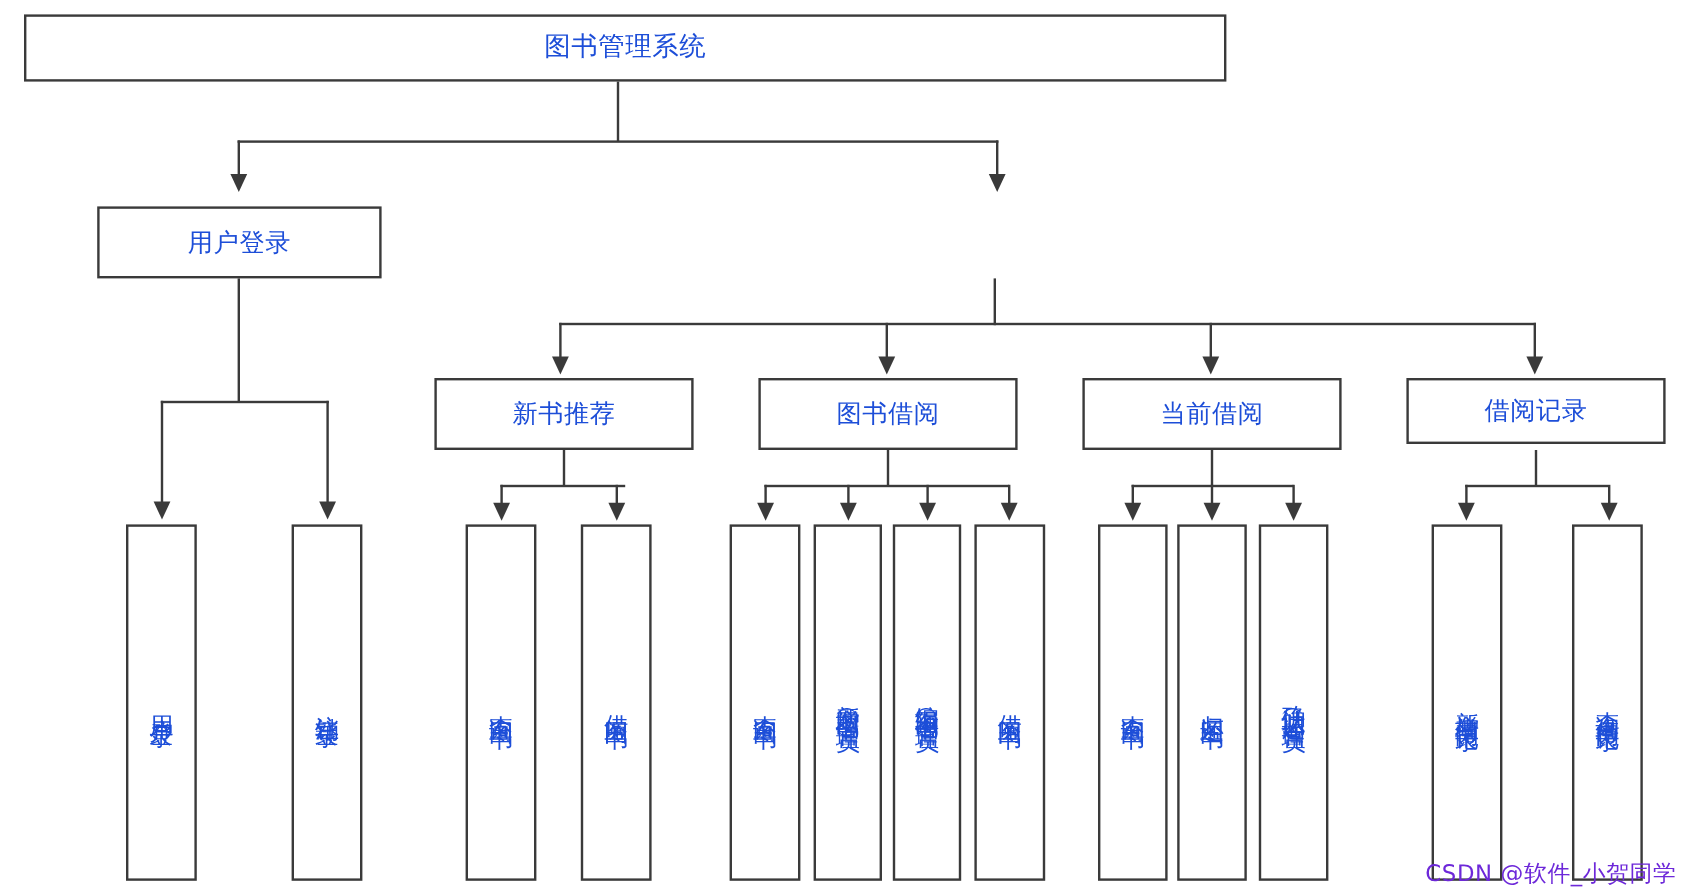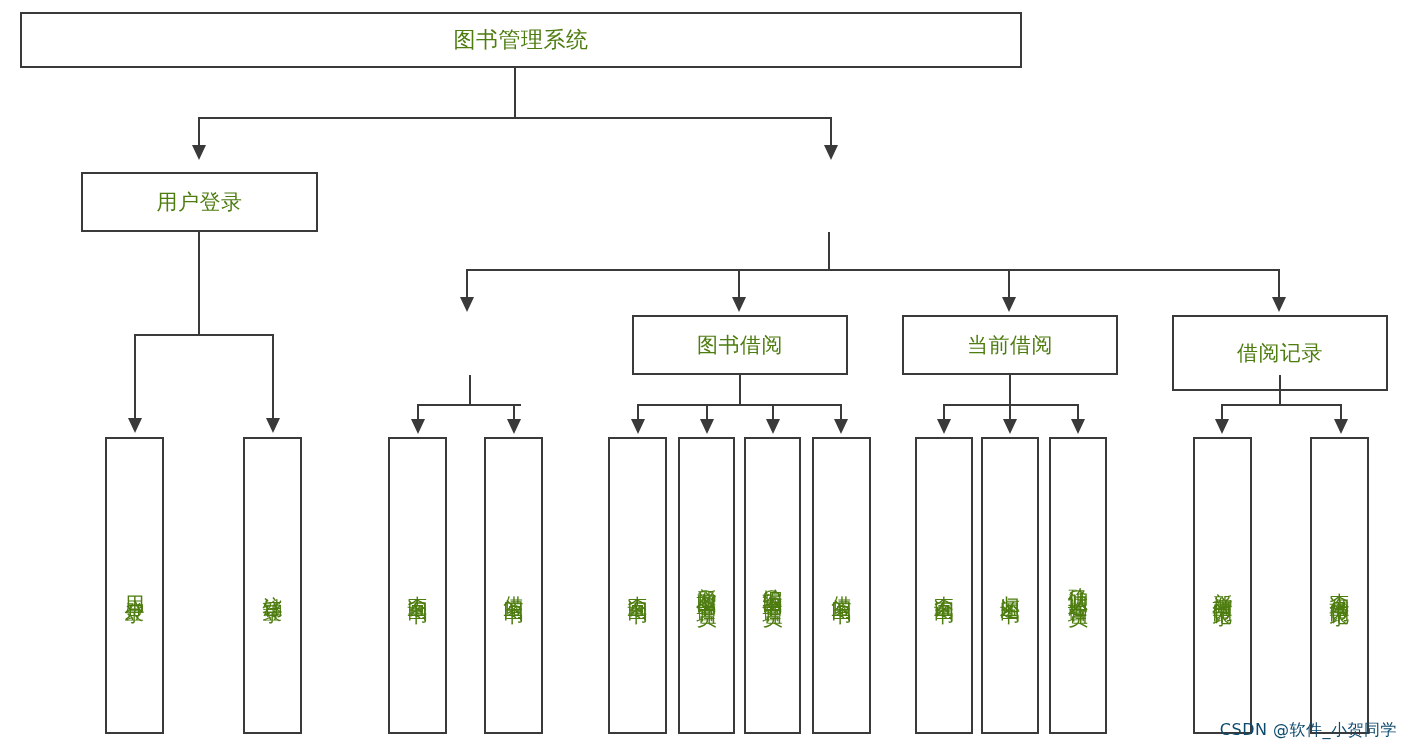--- a/index.html
+++ b/index.html
@@ -22,21 +22,21 @@
     border:2px solid #3a3a3a;
     background:#ffffff;
     display:flex;
     align-items:center;
     justify-content:center;
     text-align:center;
     line-height:1.18;
   }
   .node .lbl{
     display:block;
-    color:#4d7c0f;
+    color:#1d4ed8;
     letter-spacing:0.5px;
   }
   .node.h{               
     font-size:21px;
   }
   .node.title{
     font-size:22px;
   }
   .node.v{               
     font-size:20px;
@@ -60,22 +60,22 @@
     width:0;height:0;
     border-left:7px solid transparent;
     border-right:7px solid transparent;
     border-top:15px solid #3a3a3a;
   }
   
   #watermark{
     position:absolute;
     right:8px;
     bottom:6px;
-    font-size:16px;
-    color:#0c4a6e;
+    font-size:19px;
+    color:#6d28d9;
     letter-spacing:0.5px;
     white-space:nowrap;
     pointer-events:none;
   }
 </style>
 </head>
 <body>
 
 <div id="canvas">
 
@@ -107,27 +107,30 @@
   <div class="ln h" style="left:466px;top:269px;width:814px;"></div>
   <div class="ln v" style="left:466px;top:269px;height:30px;"></div>
   <div class="arw" style="left:460px;top:297px;"></div>
   <div class="ln v" style="left:738px;top:269px;height:30px;"></div>
   <div class="arw" style="left:732px;top:297px;"></div>
   <div class="ln v" style="left:1008px;top:269px;height:30px;"></div>
   <div class="arw" style="left:1002px;top:297px;"></div>
   <div class="ln v" style="left:1278px;top:269px;height:30px;"></div>
   <div class="arw" style="left:1272px;top:297px;"></div>
 
+  <div class="node h" style="left:362px;top:315px;width:216px;height:60px;">
+    <span class="lbl">新书推荐</span>
+  </div>
   <div class="node h" style="left:902px;top:315px;width:216px;height:60px;">
     <span class="lbl">当前借阅</span>
   </div>
   <div class="node h" style="left:632px;top:315px;width:216px;height:60px;">
     <span class="lbl">图书借阅</span>
   </div>
-  <div class="node h" style="left:1172px;top:315px;width:216px;height:76px;">
+  <div class="node h" style="left:1172px;top:315px;width:216px;height:55px;">
     <span class="lbl">借阅记录</span>
   </div>
 
   <div class="ln v" style="left:469px;top:375px;height:30px;"></div>
   <div class="ln h" style="left:417px;top:404px;width:104px;"></div>
   <div class="ln v" style="left:417px;top:404px;height:16px;"></div>
   <div class="arw" style="left:411px;top:419px;"></div>
   <div class="ln v" style="left:513px;top:404px;height:16px;"></div>
   <div class="arw" style="left:507px;top:419px;"></div>
 

